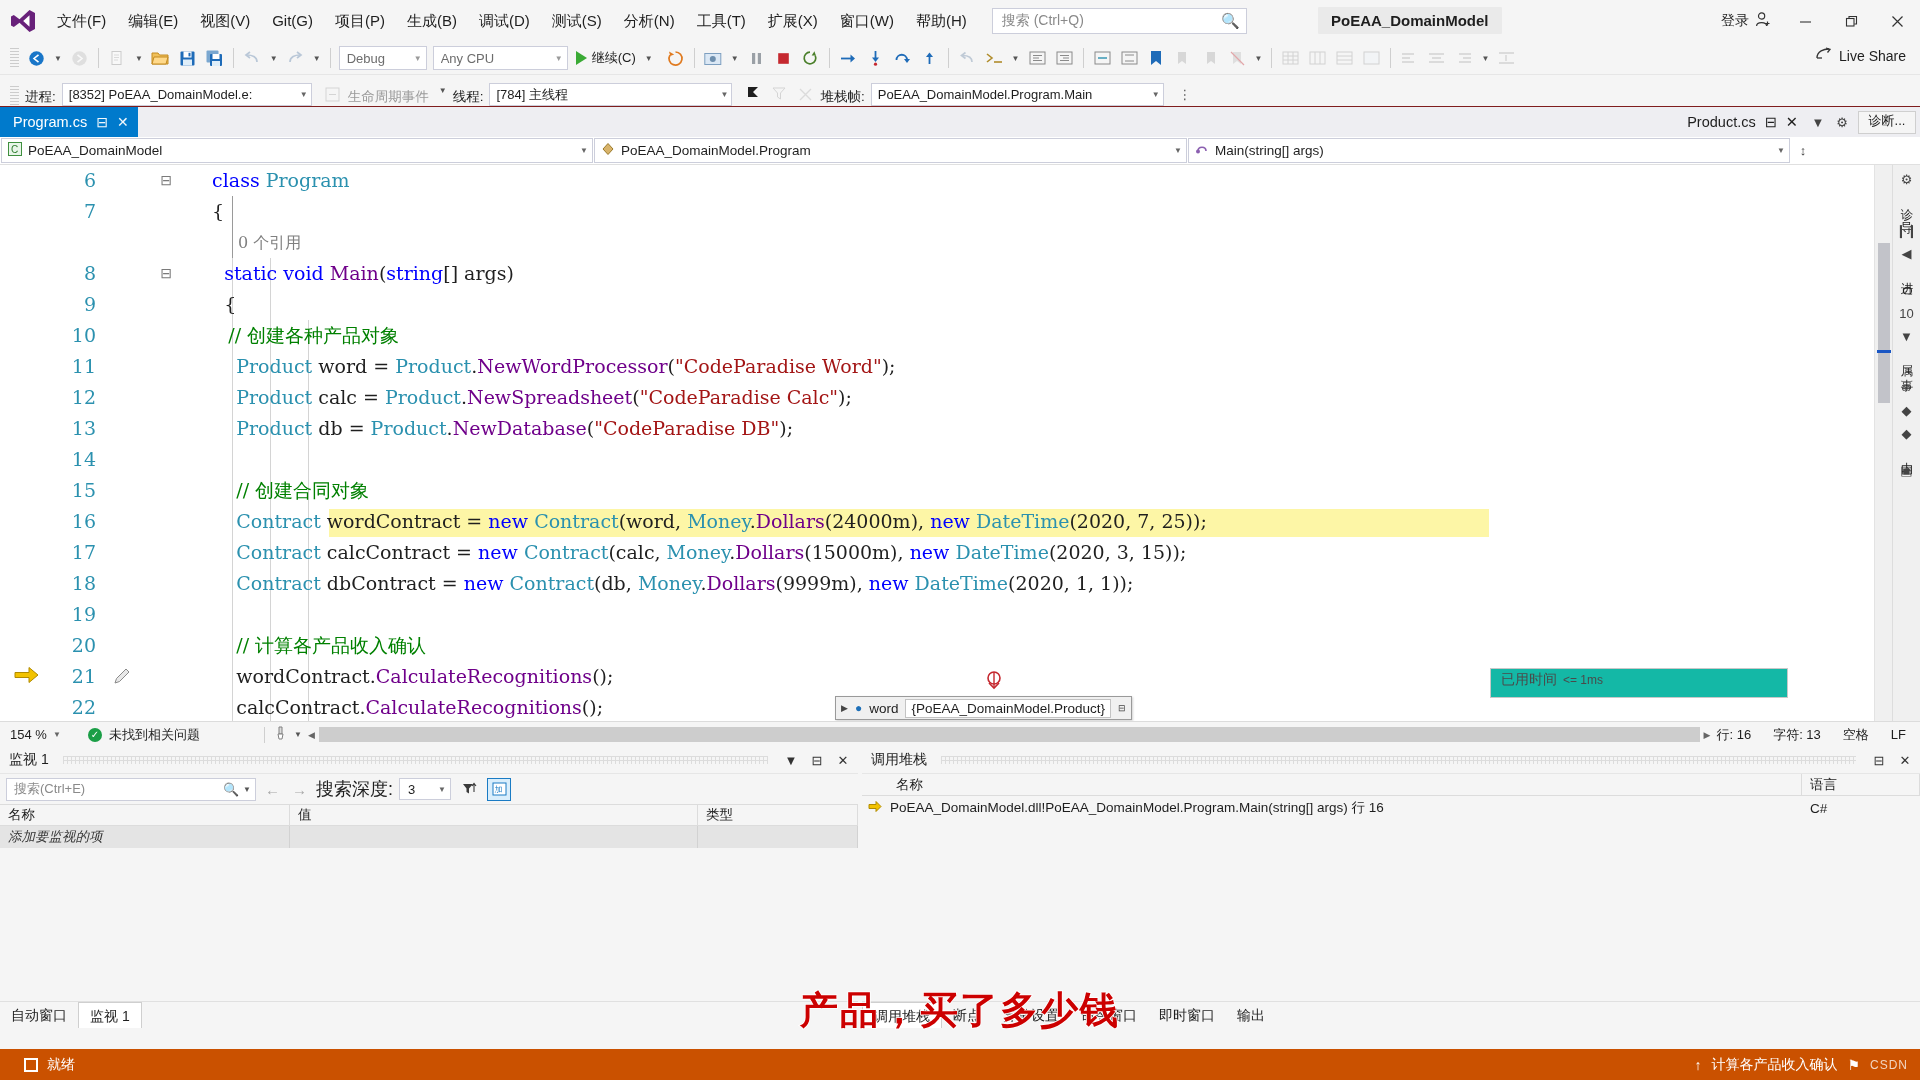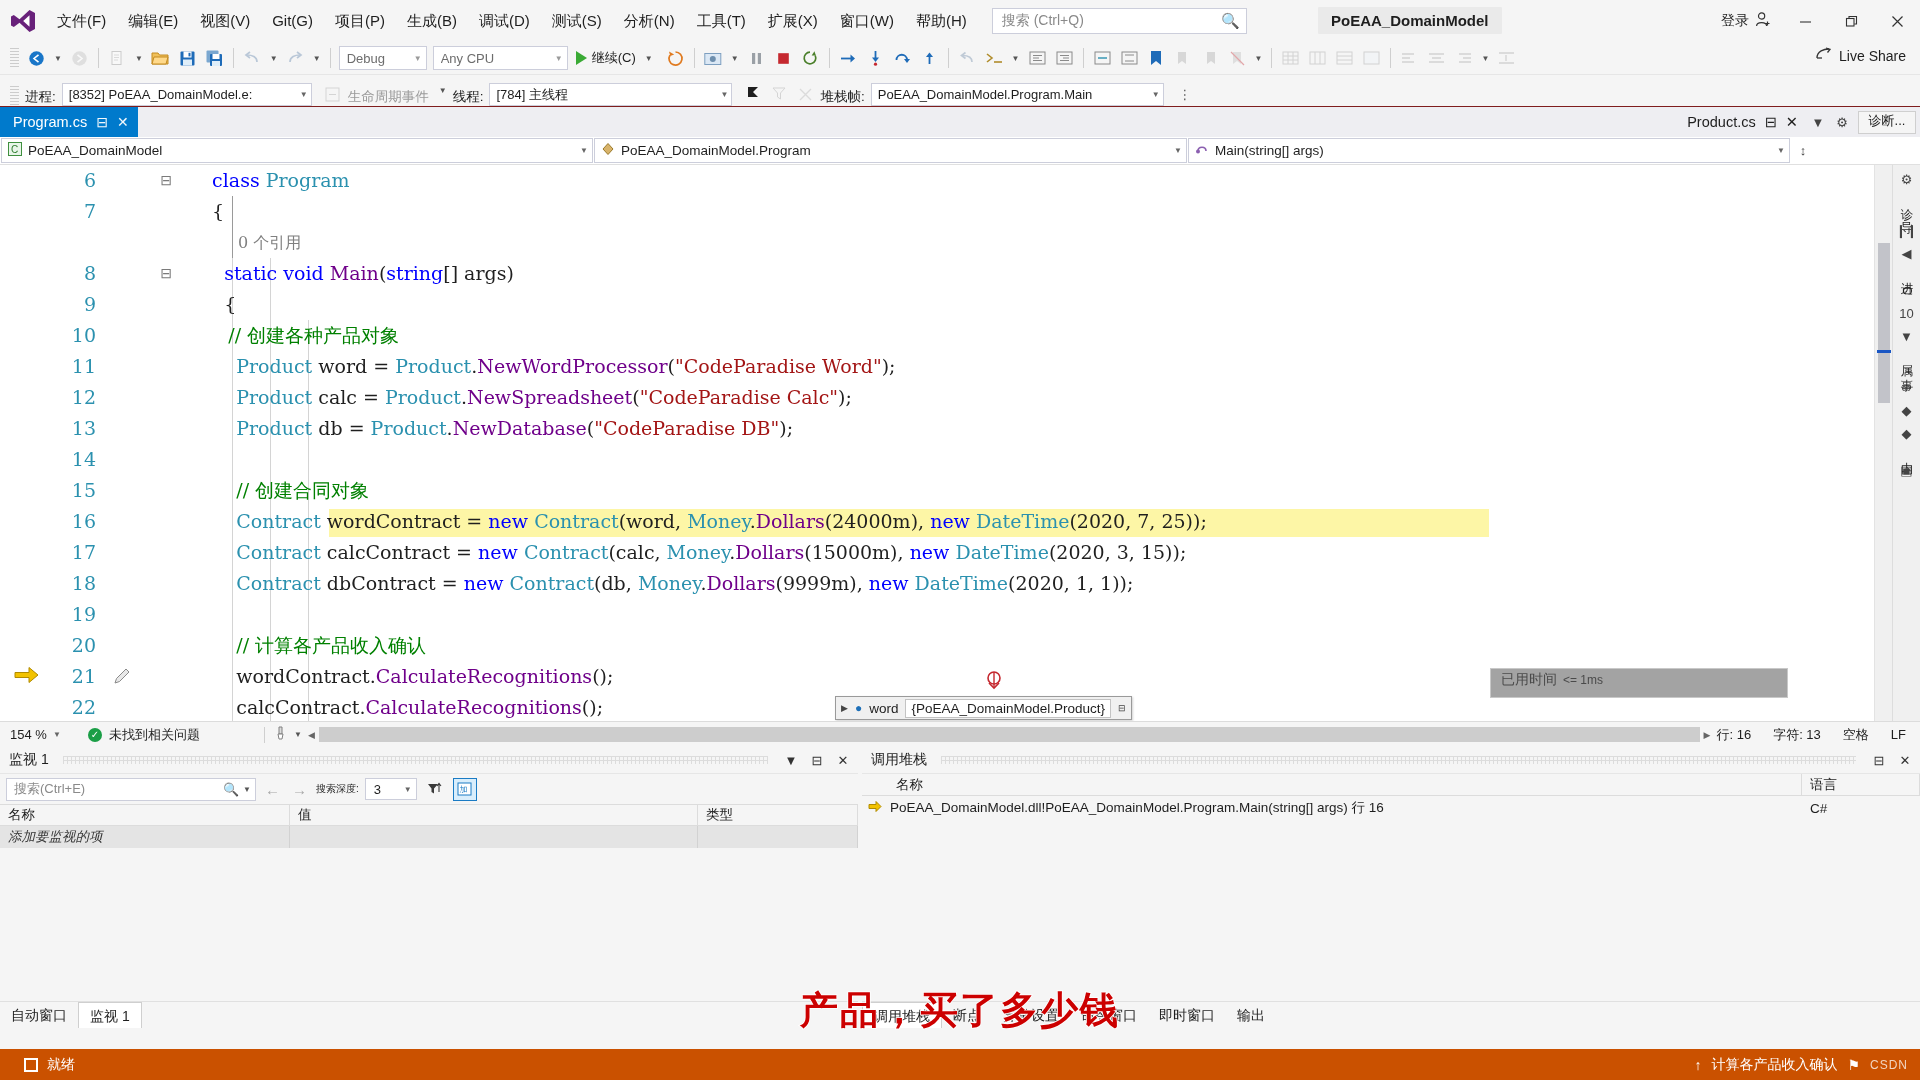--- a/index.html
+++ b/index.html
@@ -136,21 +136,21 @@
   .s  { color: #a31515; }   
   .c  { color: #008000; }   
   .n  { color: #1f1f1f; }   
   .m  { color: #6f008a; }   
   .hint { color: #808080; font-size: 16px; }
 
   .hl-line { position: absolute; background: #fdf6a6; height: 28px; }
   .cur-arrow { position: absolute; color: #d9a400; font-size: 20px; }
 
   .tooltip-elapsed {
-    position: absolute; background: #a3a3a3; border: 1px solid #c8c8c8;
+    position: absolute; background: #14b8a6; border: 1px solid #c8c8c8;
     font-family: "Liberation Sans", sans-serif; font-size: 14px; color: #4a4a4a;
     padding: 2px 10px; display: flex; align-items: baseline; gap: 6px;
   }
   .tooltip-elapsed .sm { font-size: 12px; }
   .datatip {
     position: absolute; background: #f0f0f0; border: 1px solid #9a9a9a;
     font-family: "Liberation Sans", sans-serif; font-size: 13.5px; color: #1e1e1e;
     display: flex; align-items: center; gap: 7px; padding: 2px 5px; height: 24px;
     box-shadow: 1px 1px 2px rgba(0,0,0,.18);
   }
@@ -877,21 +877,21 @@
         <span class="ph-icon">✕</span>
       </div>
       <div class="watch-tools">
         <div class="wsearch">
           <span class="ph">搜索(Ctrl+E)</span>
           <span style="color:#444;font-size:13px">🔍</span>
           <span style="font-size:8px;color:#555;padding-left:4px">▼</span>
         </div>
         <span class="nav-arrow">←</span>
         <span class="nav-arrow">→</span>
-        <span style="font-size:10px">搜索深度:</span>
+        <span style="font-size:18px">搜索深度:</span>
         <div class="depth-combo">
           <span>3</span>
           <span style="font-size:8px;color:#666">▼</span>
         </div>
         <span class="wt-btn">
           <svg width="15" height="14" viewBox="0 0 15 14">
             <path d="M1 2 h10 l-4 4.5 v5 l-2.5 -1.6 v-3.4 Z" fill="#3a3a3a"></path>
             <path d="M12 2 v8 M10 4 L12 1.5 L14 4" fill="none" stroke="#3a3a3a" stroke-width="1.1"></path>
           </svg>
         </span>

